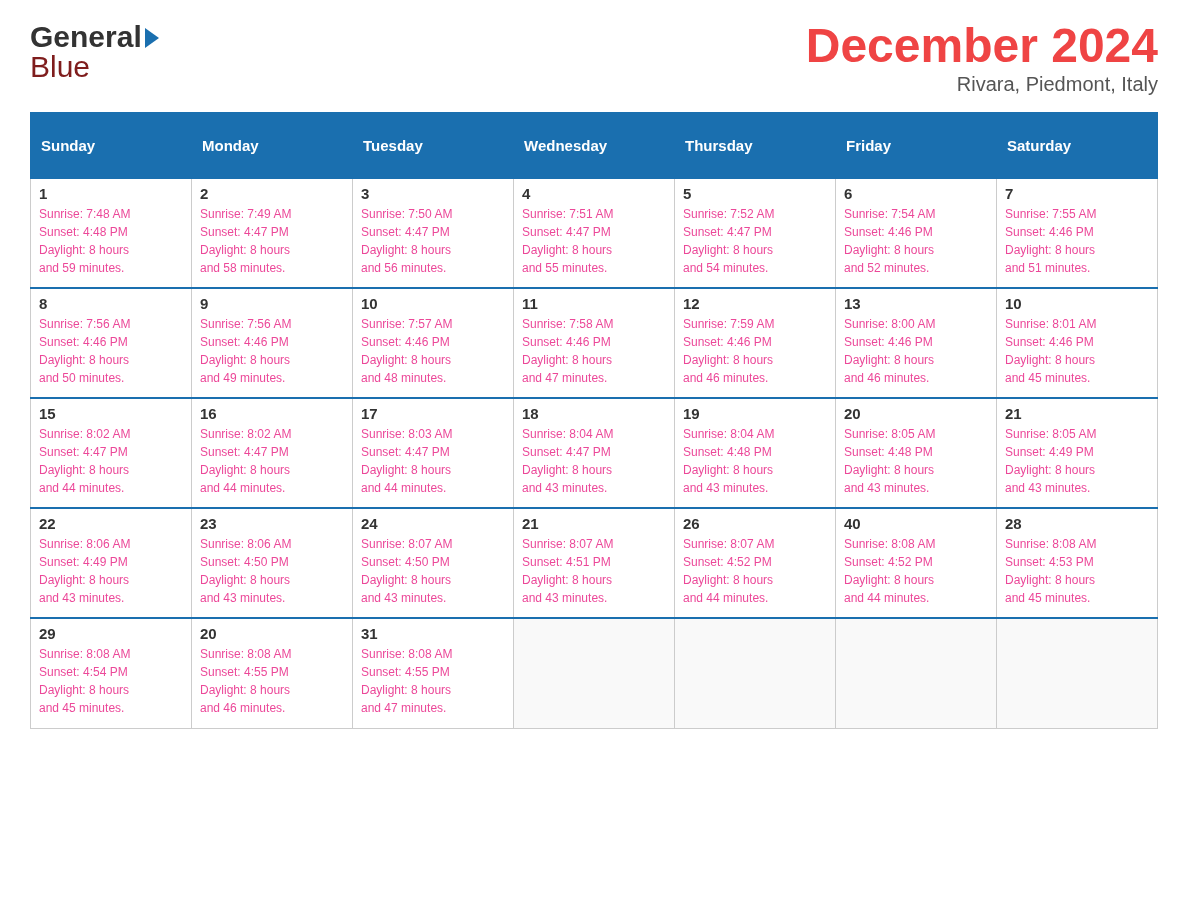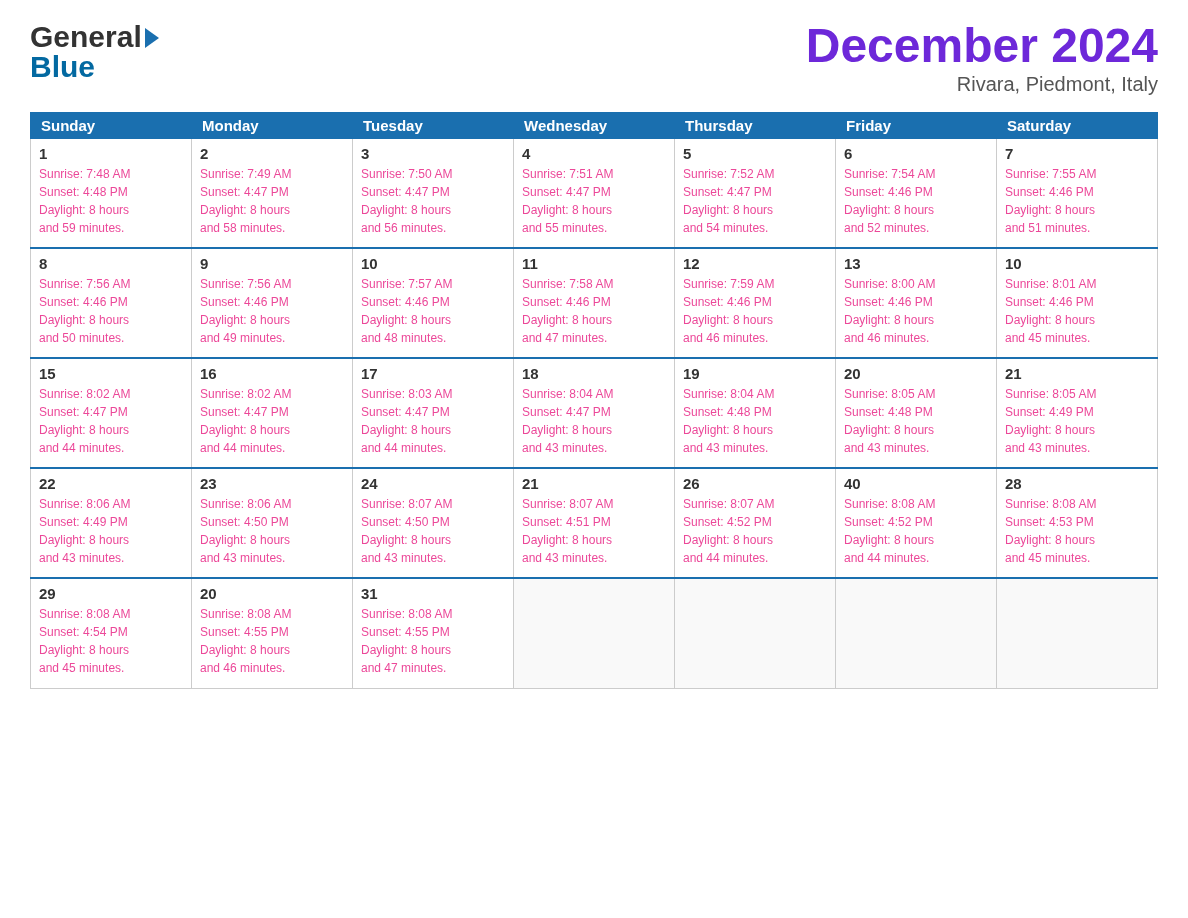--- a/index.html
+++ b/index.html
@@ -16,38 +16,38 @@
       align-items: flex-start;
       margin-bottom: 16px;
       gap: 27px;
     }
     .title-section {
       text-align: right;
     }
     .calendar-title {
       font-size: 48px;
       font-weight: bold;
-      color: #6d28d9;
+      color: #ef4444;
       line-height: 1.1;
     }
     .calendar-subtitle {
       font-size: 20px;
       color: #555;
     }
     .calendar-table {
       width: 100%;
       border-collapse: collapse;
       table-layout: fixed;
     }
     .calendar-table thead tr th {
       background: #1a6faf;
       color: #fff;
       font-size: 15px;
       font-weight: bold;
-      padding: 4px 10px;
+      padding: 24px 10px;
       text-align: left;
       border: 1px solid #1a6faf;
     }
     .calendar-table tbody tr td {
       vertical-align: top;
       padding: 6px 8px;
       border: 1px solid #ccc;
       font-size: 12.5px;
       color: #333;
       min-height: 100px;
@@ -87,22 +87,22 @@
       height: 0;
       border-top: 10px solid transparent;
       border-bottom: 10px solid transparent;
       border-left: 14px solid #1a6faf;
       display: inline-block;
       margin-left: 3px;
       margin-top: 2px;
     }
     .logo-line2 {
       font-size: 30px;
-      font-weight: bold;
-      color: #0369a1;
+      font-weight: normal;
+      color: #7f1d1d;
       margin-top: -4px;
     }
   </style>
 </head>
 <body>
 
 <div class="header">
   <div class="logo-full">
     <div class="logo-line1">
       <span>General</span>

